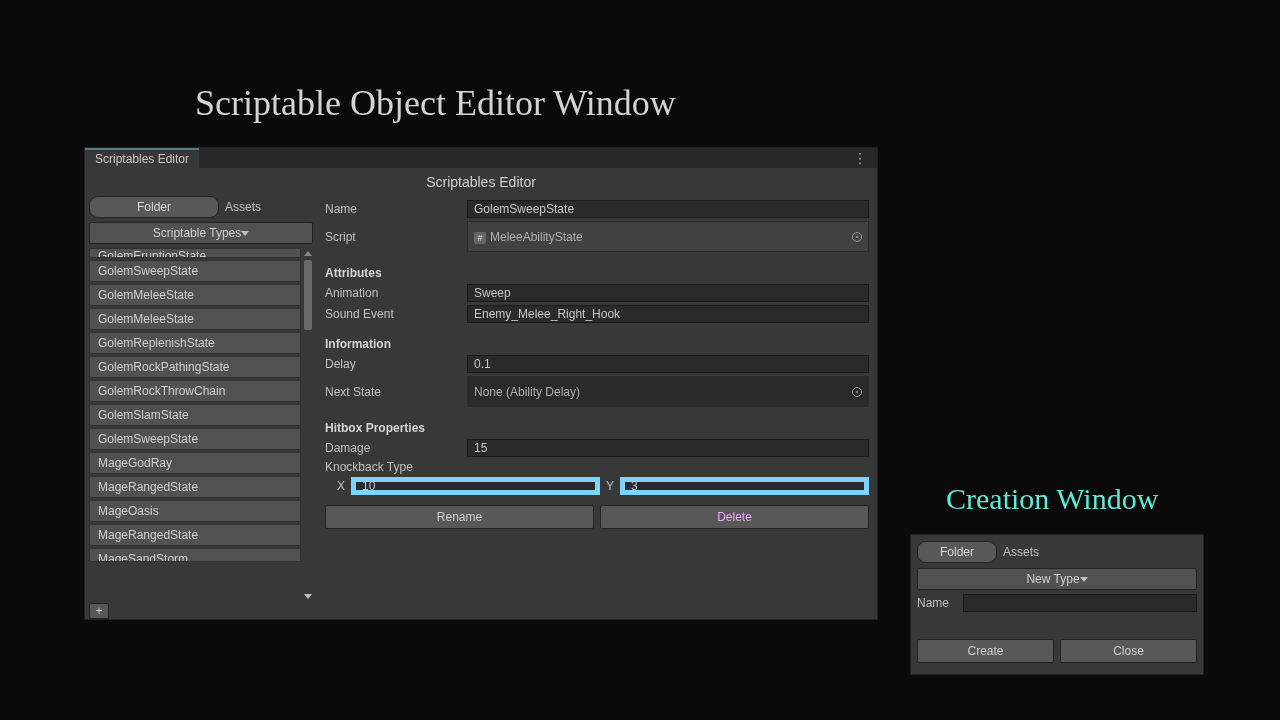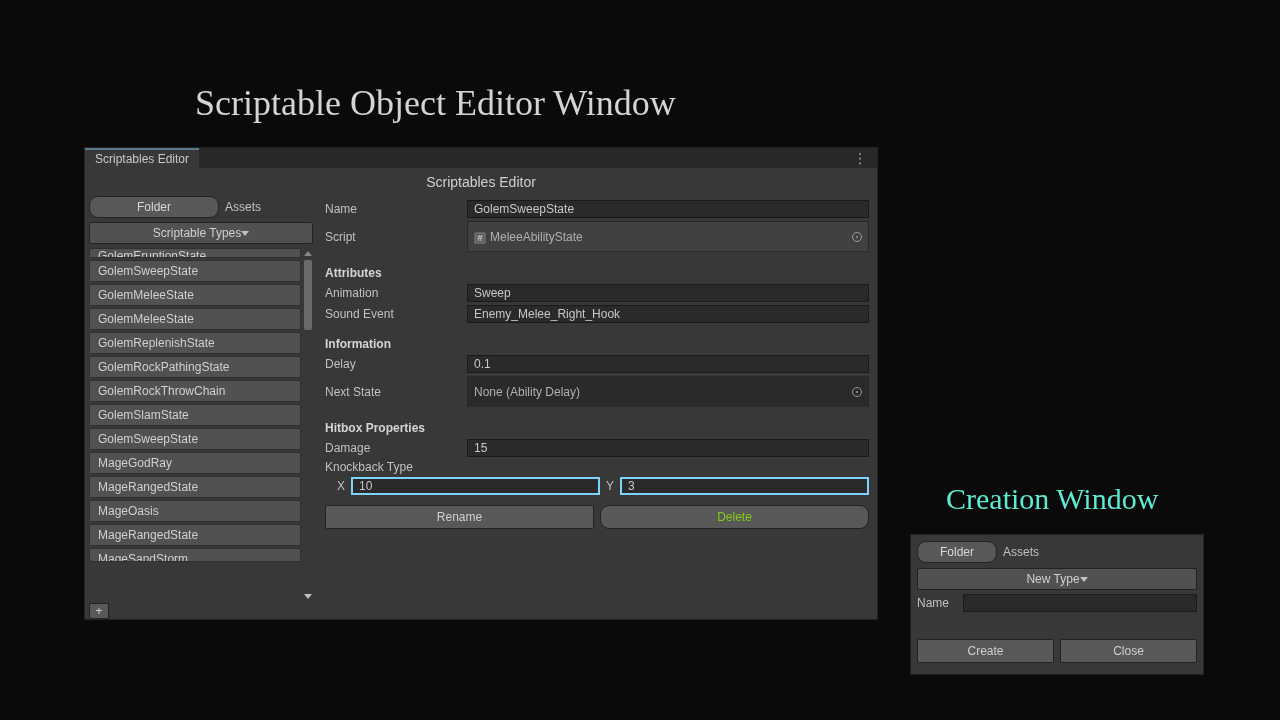--- a/index.html
+++ b/index.html
@@ -252,21 +252,21 @@
   display: flex;
   align-items: center;
   gap: 6px;
   margin-left: 12px;
   margin-bottom: 10px;
 }
 .xy-label { font-size: 12px; color: #c0c0c0; }
 .xy-input {
   flex: 1;
   background: #2a2a2a;
-  border: 2px solid #7dd3fc;
+  border: 5px solid #7dd3fc;
   color: #c8c8c8;
   font-size: 12px;
   padding: 2px 6px;
   height: 18px;
 }
 .action-row {
   display: flex;
   gap: 6px;
   margin-top: 6px;
   align-items: flex-end;
@@ -275,21 +275,21 @@
   flex: 1;
   background: #585858;
   border: 1px solid #222;
   color: #d0d0d0;
   font-size: 12px;
   padding: 4px;
   cursor: pointer;
   text-align: center;
   border-radius: 2px;
 }
-.action-btn.danger { color: #84cc16; border-radius: 9px; }
+.action-btn.danger { color: #f0abfc; }
 .creation-title {
   position: absolute;
   left: 946px;
   top: 482px;
   font-size: 30px;
   font-weight: 300;
   color: #5eead4;
   font-family: Georgia, serif;
 }
 .creation-window {

